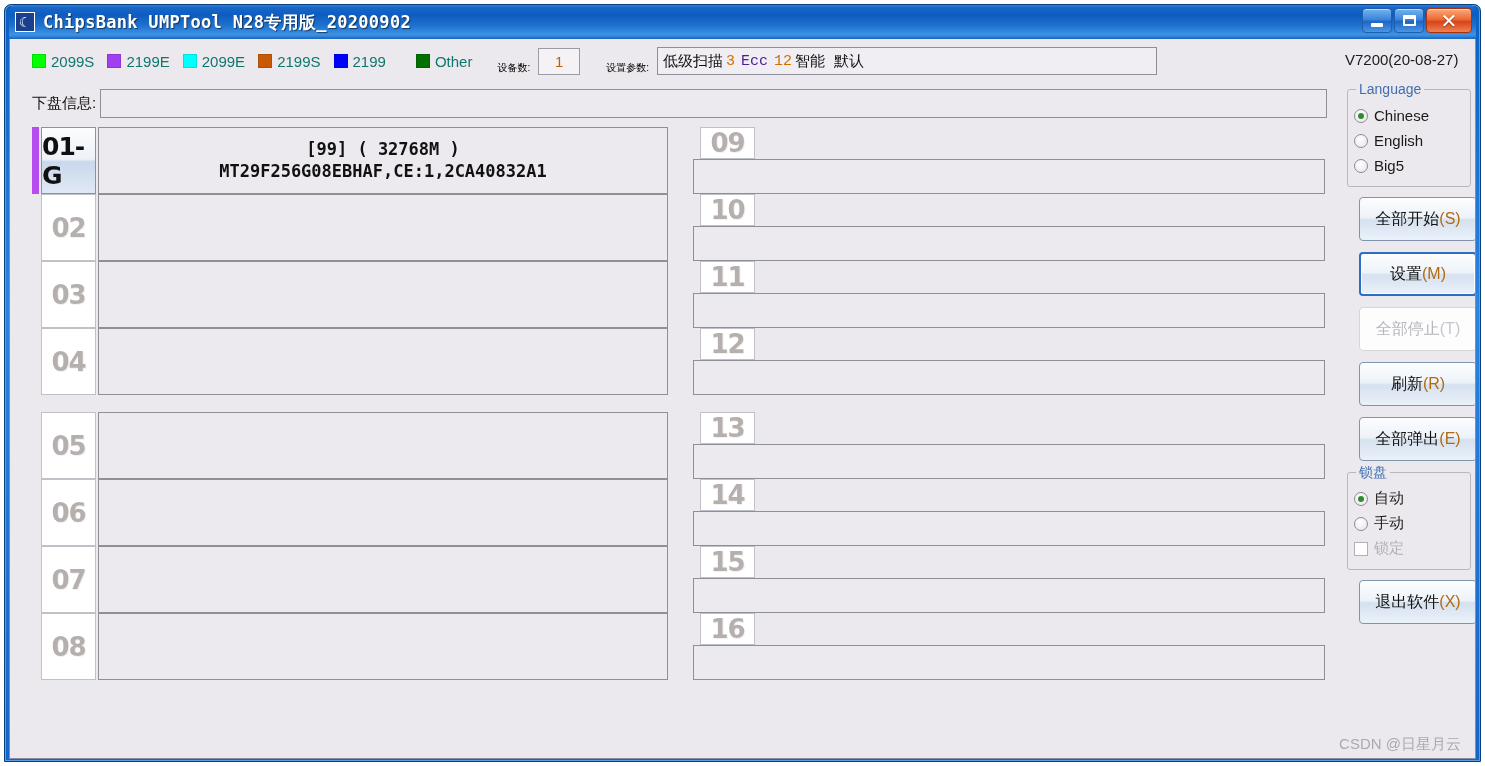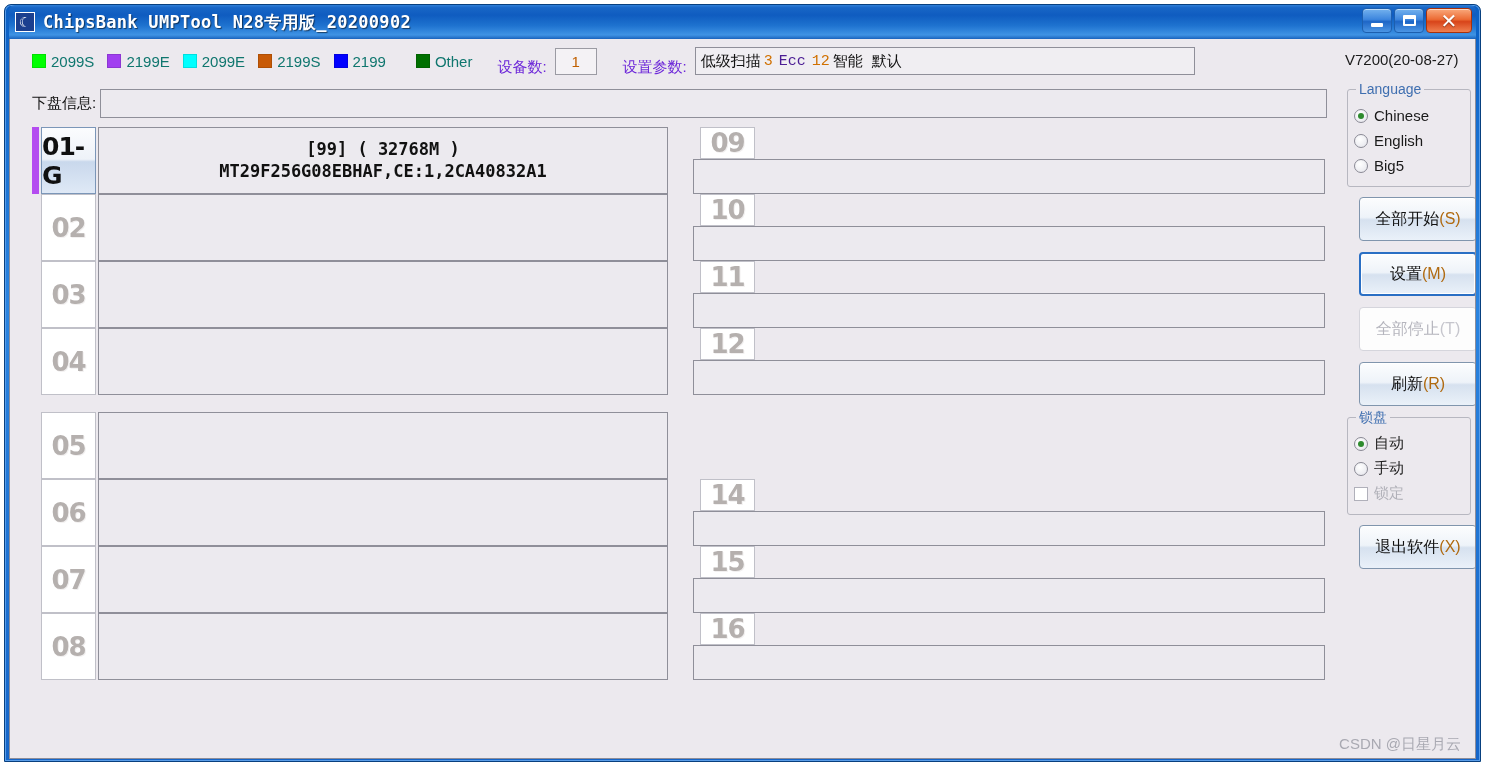--- a/index.html
+++ b/index.html
@@ -96,21 +96,21 @@
   .legend-item { display: flex; align-items: center; margin-right: 13px; }
   .legend-item:nth-child(5) { margin-right: 30px; }
   .swatch {
     width: 14px; height: 14px;
     margin-right: 5px;
     border: 1px solid rgba(0,0,0,0.12);
   }
   .legend-label { font-size: 15px; color: #0f766e; }
 
   #devcount-label, #param-label {
-    font-size: 15px; color: #6d28d9; white-space: nowrap; margin-top: 13px;
+    font-size: 10px; color: #000000; white-space: nowrap; margin-top: 13px;
   }
   #devcount-label { margin-left: 12px; margin-right: 8px; }
   #devcount-box {
     width: 42px; height: 27px;
     background: #f4f2f5;
     border: 1px solid #9b9ba3;
     display: flex; align-items: center; justify-content: center;
     font-size: 15px; color: #c06000;
   }
   #param-label { margin-left: 26px; margin-right: 8px; }
@@ -390,20 +390,25 @@
             <span class="slot-num">12</span>
             <span class="slot-body"></span>
           </div>
         </div>
         <div class="slot-row">
           <div class="slot left">
             <span class="slot-flag"></span>
             <span class="slot-num">05</span>
             <span class="slot-body"></span>
           </div>
+          <div class="slot right">
+            <span class="slot-flag"></span>
+            <span class="slot-num">13</span>
+            <span class="slot-body"></span>
+          </div>
         </div>
         <div class="slot-row">
           <div class="slot left">
             <span class="slot-flag"></span>
             <span class="slot-num">06</span>
             <span class="slot-body"></span>
           </div>
           <div class="slot right">
             <span class="slot-flag"></span>
             <span class="slot-num">14</span>
@@ -469,20 +474,24 @@
       <div class="xp-btn disabled">
         <span>全部停止</span>
           <span class="mn">(T)</span>
       </div>
 
       <div class="xp-btn">
         <span>刷新</span>
           <span class="mn">(R)</span>
       </div>
 
+      <div class="xp-btn">
+        <span>全部弹出</span>
+          <span class="mn">(E)</span>
+      </div>
 
       <div class="groupbox">
         <span class="gb-title">锁盘</span>
         <div class="radio-row">
           <span class="radio on">
               <span class="dot"></span>
             </span>
           <span class="lbl">自动</span>
         </div>
         <div class="radio-row">

